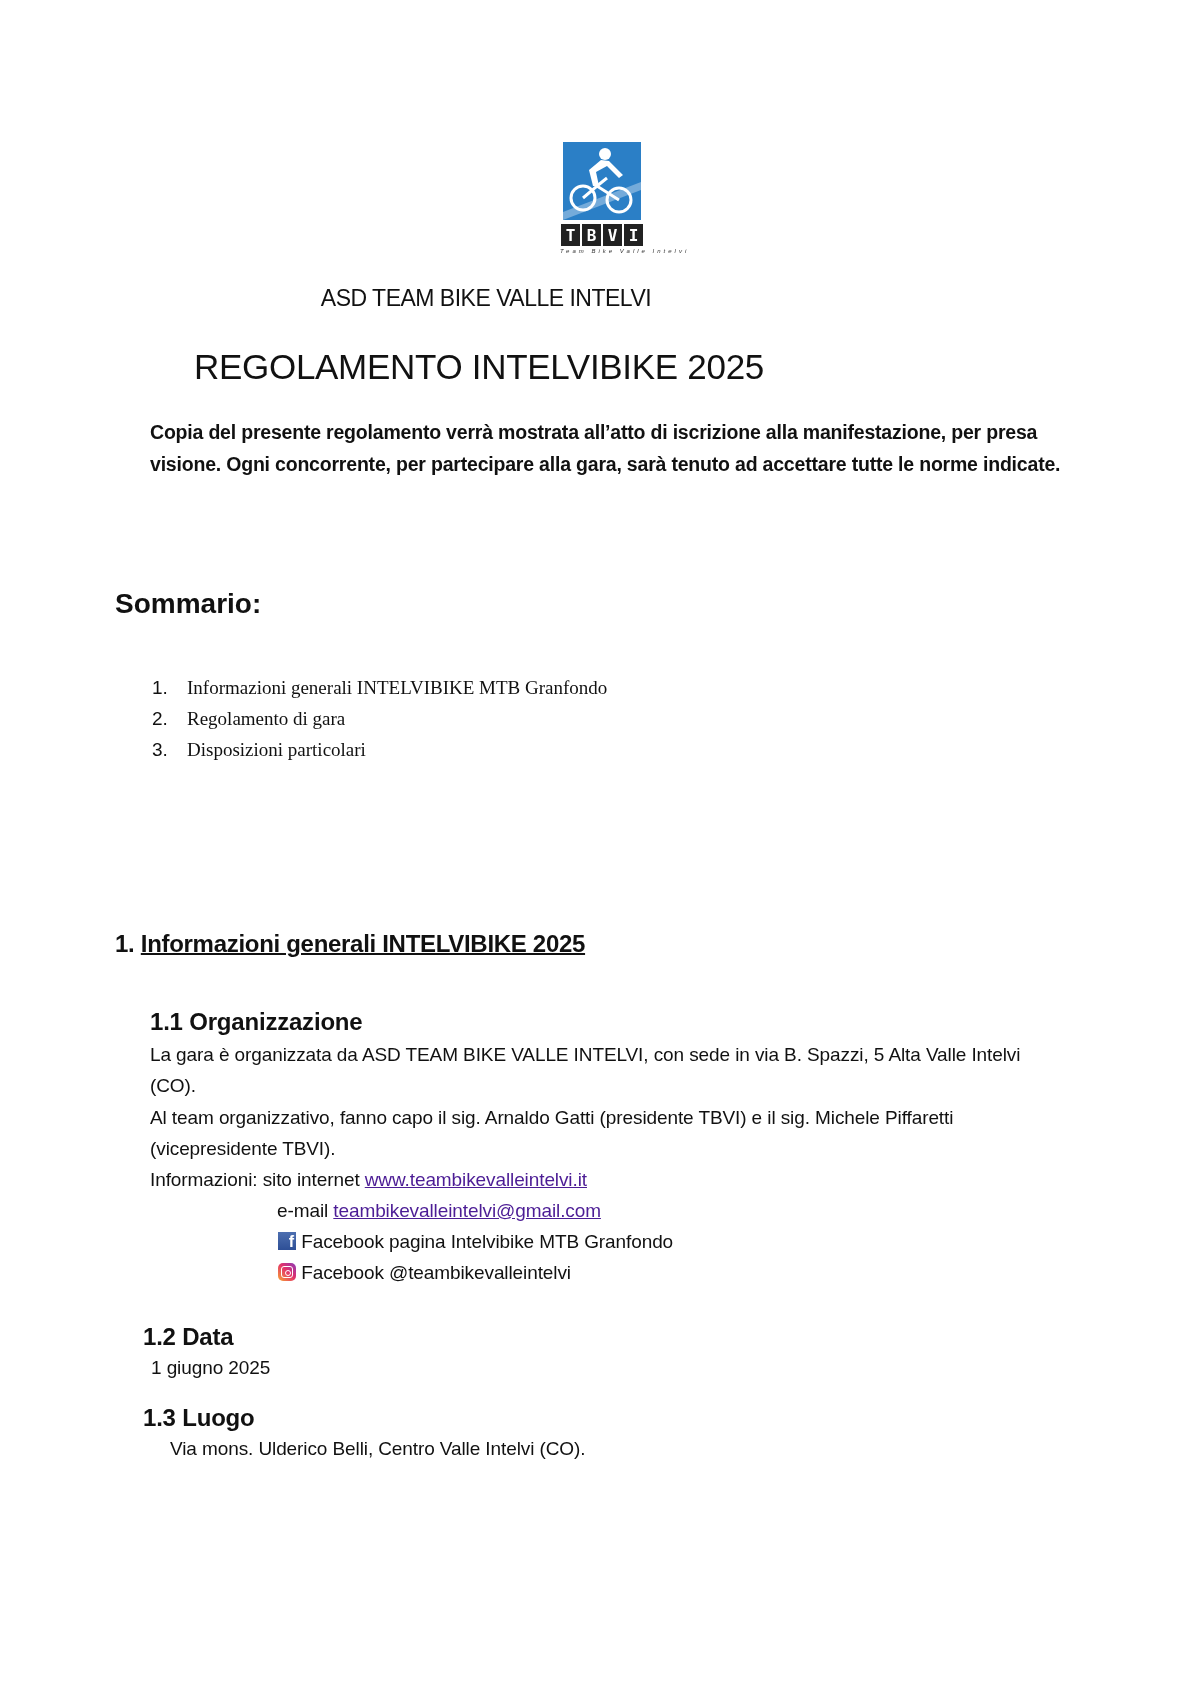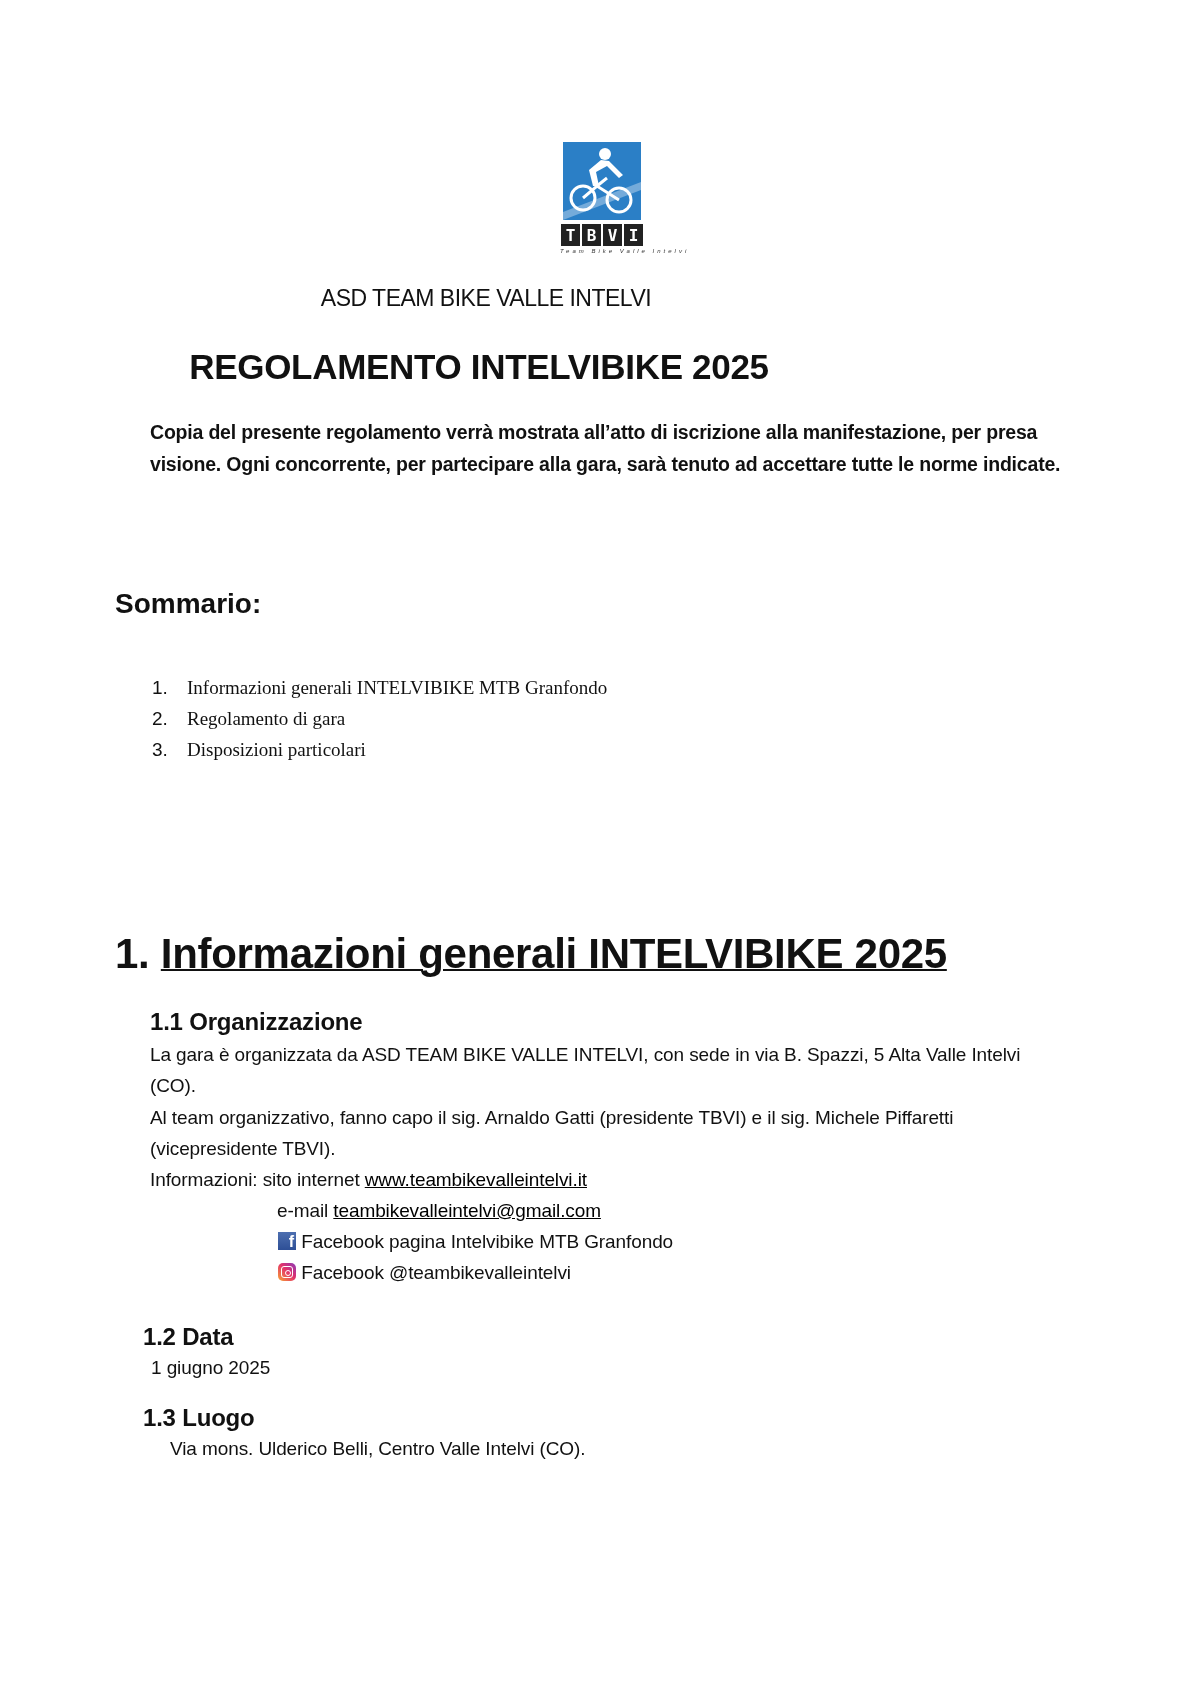--- a/index.html
+++ b/index.html
@@ -9,35 +9,35 @@
 
   
   #logo { left: 560px; top: 142px; width: 84px; height: 118px; }
   .logo-box { position: absolute; left: 3px; top: 0; width: 78px; height: 78px; background: #2b7fc6; }
   .logo-letters { position: absolute; left: 0; top: 82px; width: 84px; height: 24px; display: flex; gap: 2px; justify-content: center; }
   .logo-letter { width: 19px; height: 22px; background: #222; color: #fff; font-weight: bold; font-size: 16px;
                  display: flex; align-items: center; justify-content: center; font-family: "DejaVu Sans Mono", monospace; }
   .logo-sub { position: absolute; left: 0; top: 106px; width: 84px; font-size: 6px; text-align: center; letter-spacing: 3px; color: #333; font-style: italic; }
 
   #org-name { left: 0; width: 972px; top: 285px; text-align: center; font-size: 23px; letter-spacing: -0.5px; }
-  #doc-title { left: 0; width: 958px; top: 347px; text-align: center; font-size: 35px; font-weight: bold; letter-spacing: -0.3px; }
+  #doc-title { left: 0; width: 958px; top: 347px; text-align: center; font-size: 35px; font-weight: normal; letter-spacing: -0.3px; }
   .intro { left: 115px; font-size: 19.5px; font-weight: bold; letter-spacing: -0.2px; margin-left: 35px; }
   #intro-1 { top: 421px; }
   #intro-2 { top: 453px; }
 
   #summary-title { left: 115px; top: 588px; font-size: 28px; font-weight: bold; }
   .toc-num { left: 152px; font-size: 19px; }
   .toc-text { left: 187px; font-size: 19px; font-family: Liberation Serif, serif; }
 
-  #h1 { left: 115px; top: 930px; font-size: 42px; font-weight: bold; letter-spacing: -0.3px; }
+  #h1 { left: 115px; top: 930px; font-size: 24px; font-weight: bold; letter-spacing: -0.3px; }
   #h1 .u { text-decoration: underline; text-decoration-thickness: 2px; }
 
   .h2 { font-size: 24px; font-weight: bold; letter-spacing: -0.2px; }
   .body { font-size: 19px; letter-spacing: -0.1px; }
-  a.link { color: #000000; text-decoration: underline; }
+  a.link { color: #4c1d95; text-decoration: underline; }
 
   .icon-fb { display: inline-block; width: 18px; height: 18px; background: linear-gradient(#4d6fb0, #2e4f96);
              color: #fff; font-weight: bold; font-size: 16px; line-height: 20px; text-align: right; padding-right: 2px;
              box-sizing: border-box; vertical-align: top; margin-top: 1px; }
   .icon-ig { display: inline-block; width: 18px; height: 18px; border-radius: 5px;
              background: linear-gradient(45deg, #f9a533 0%, #e1306c 55%, #8a3ab9 100%);
              position: relative; vertical-align: top; margin-top: 1px; }
   .icon-ig::before { content: ""; position: absolute; left: 3px; top: 3px; width: 10px; height: 10px; border: 1.5px solid #fff; border-radius: 3px; }
   .icon-ig::after { content: ""; position: absolute; left: 6.5px; top: 6.5px; width: 4px; height: 4px; border: 1.5px solid #fff; border-radius: 50%; }
 </style>

